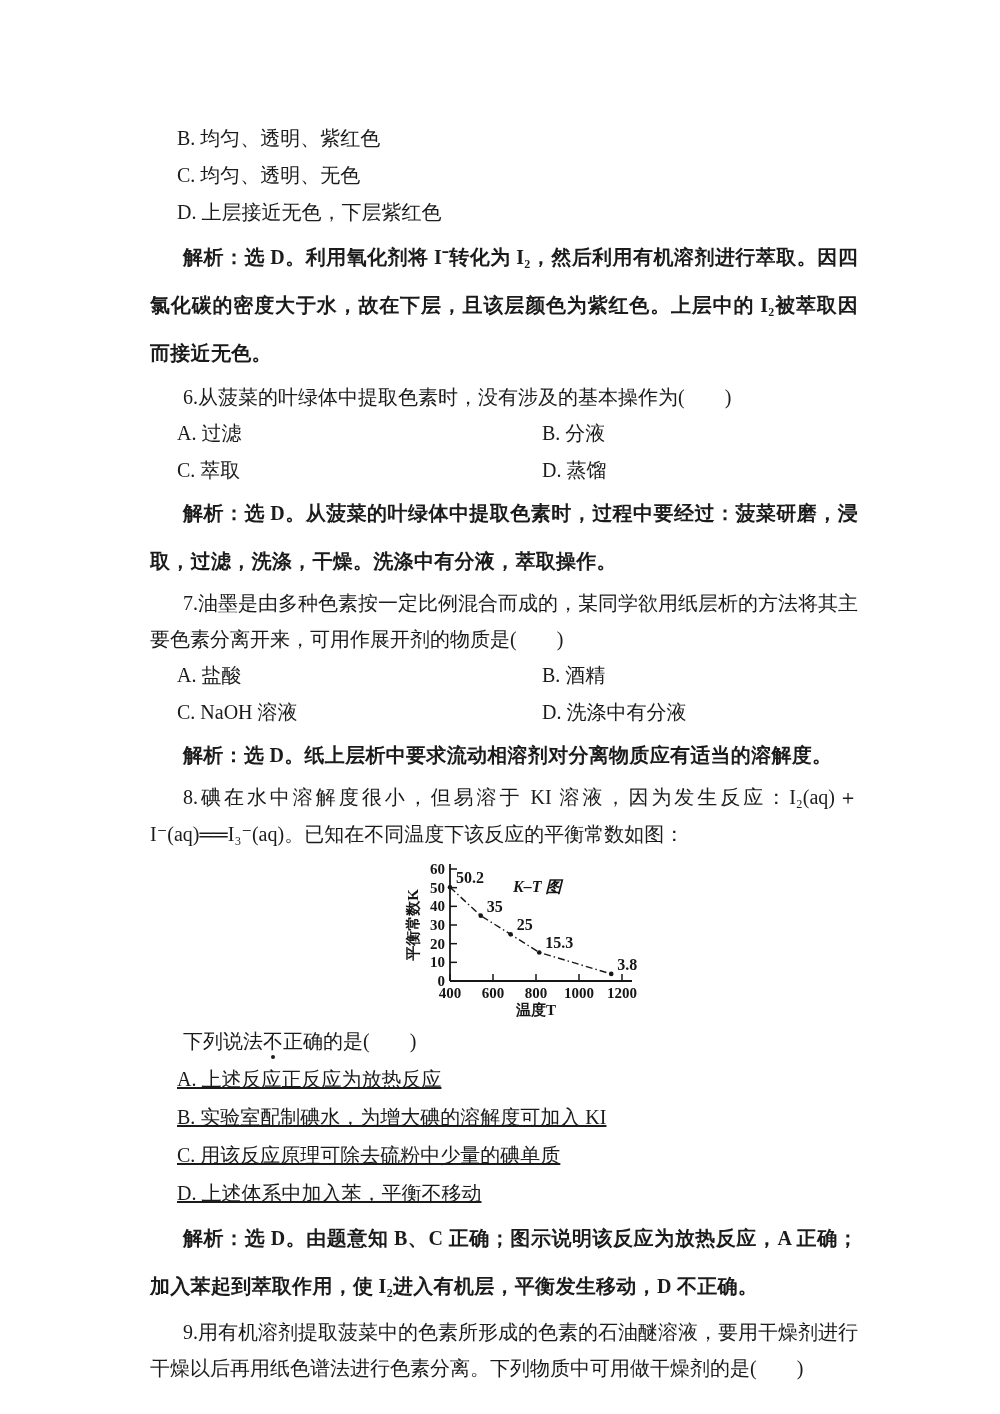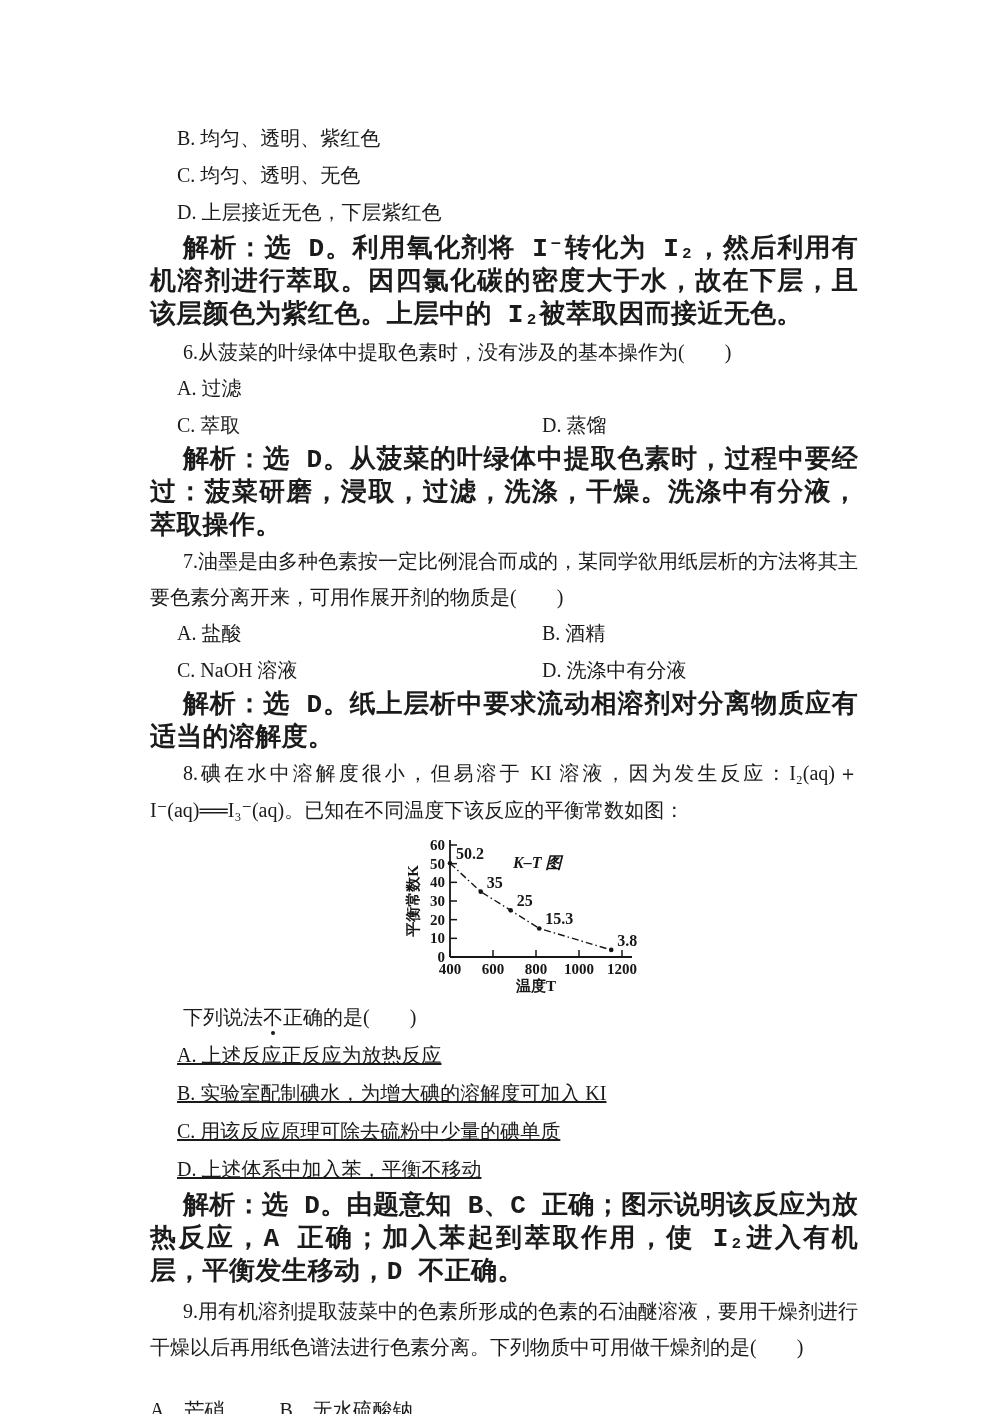--- a/index.html
+++ b/index.html
@@ -16,24 +16,24 @@
     padding:110px 142px 0 150px;
   }
   .serif-block {
     font-family:"Liberation Serif","DejaVu Serif",serif;
     font-size:20px;
     text-align:justify;
   }
   .opt-line { line-height:37px; padding-left:27px; text-align:left; }
   .stem { line-height:36px; text-indent:33px; }
   .jiexi {
-    font-family:Liberation Mono, monospace;
+    font-family:Liberation Serif, serif;
     font-weight:700;
-    font-size:26px;
-    line-height:33px;
+    font-size:20px;
+    line-height:48px;
     text-indent:33px;
     text-align:justify;
     letter-spacing:0.3px;
   }
   .opt-row { display:flex; line-height:37px; }
   .opt-col1 { width:392px; padding-left:27px; }
   .opt-col2 { flex:1; }
   .opts-stack .opt-line { line-height:38px;text-decoration:underline; }
   .emph { position:relative; }
   .emph::after {
@@ -63,20 +63,21 @@
     <p class="opt-line">B. 均匀、透明、紫红色</p>
     <p class="opt-line">C. 均匀、透明、无色</p>
     <p class="opt-line">D. 上层接近无色，下层紫红色</p>
   </div>
   <p class="jiexi mt2">解析：选 D。利用氧化剂将 I⁻转化为 I₂，然后利用有机溶剂进行萃取。因四氯化碳的密度大于水，故在下层，且该层颜色为紫红色。上层中的 I₂被萃取因而接近无色。</p>
 
   <p class="serif-block stem mt2">6.从菠菜的叶绿体中提取色素时，没有涉及的基本操作为(　　)</p>
   <div class="serif-block">
     <div class="opt-row">
       <span class="opt-col1">A. 过滤</span>
+      <span class="opt-col2">B. 分液</span>
     </div>
     <div class="opt-row">
       <span class="opt-col1">C. 萃取</span>
       <span class="opt-col2">D. 蒸馏</span>
     </div>
   </div>
   <p class="jiexi">解析：选 D。从菠菜的叶绿体中提取色素时，过程中要经过：菠菜研磨，浸取，过滤，洗涤，干燥。洗涤中有分液，萃取操作。</p>
 
   <p class="serif-block stem">7.油墨是由多种色素按一定比例混合而成的，某同学欲用纸层析的方法将其主要色素分离开来，可用作展开剂的物质是(　　)</p>
   <div class="serif-block">

